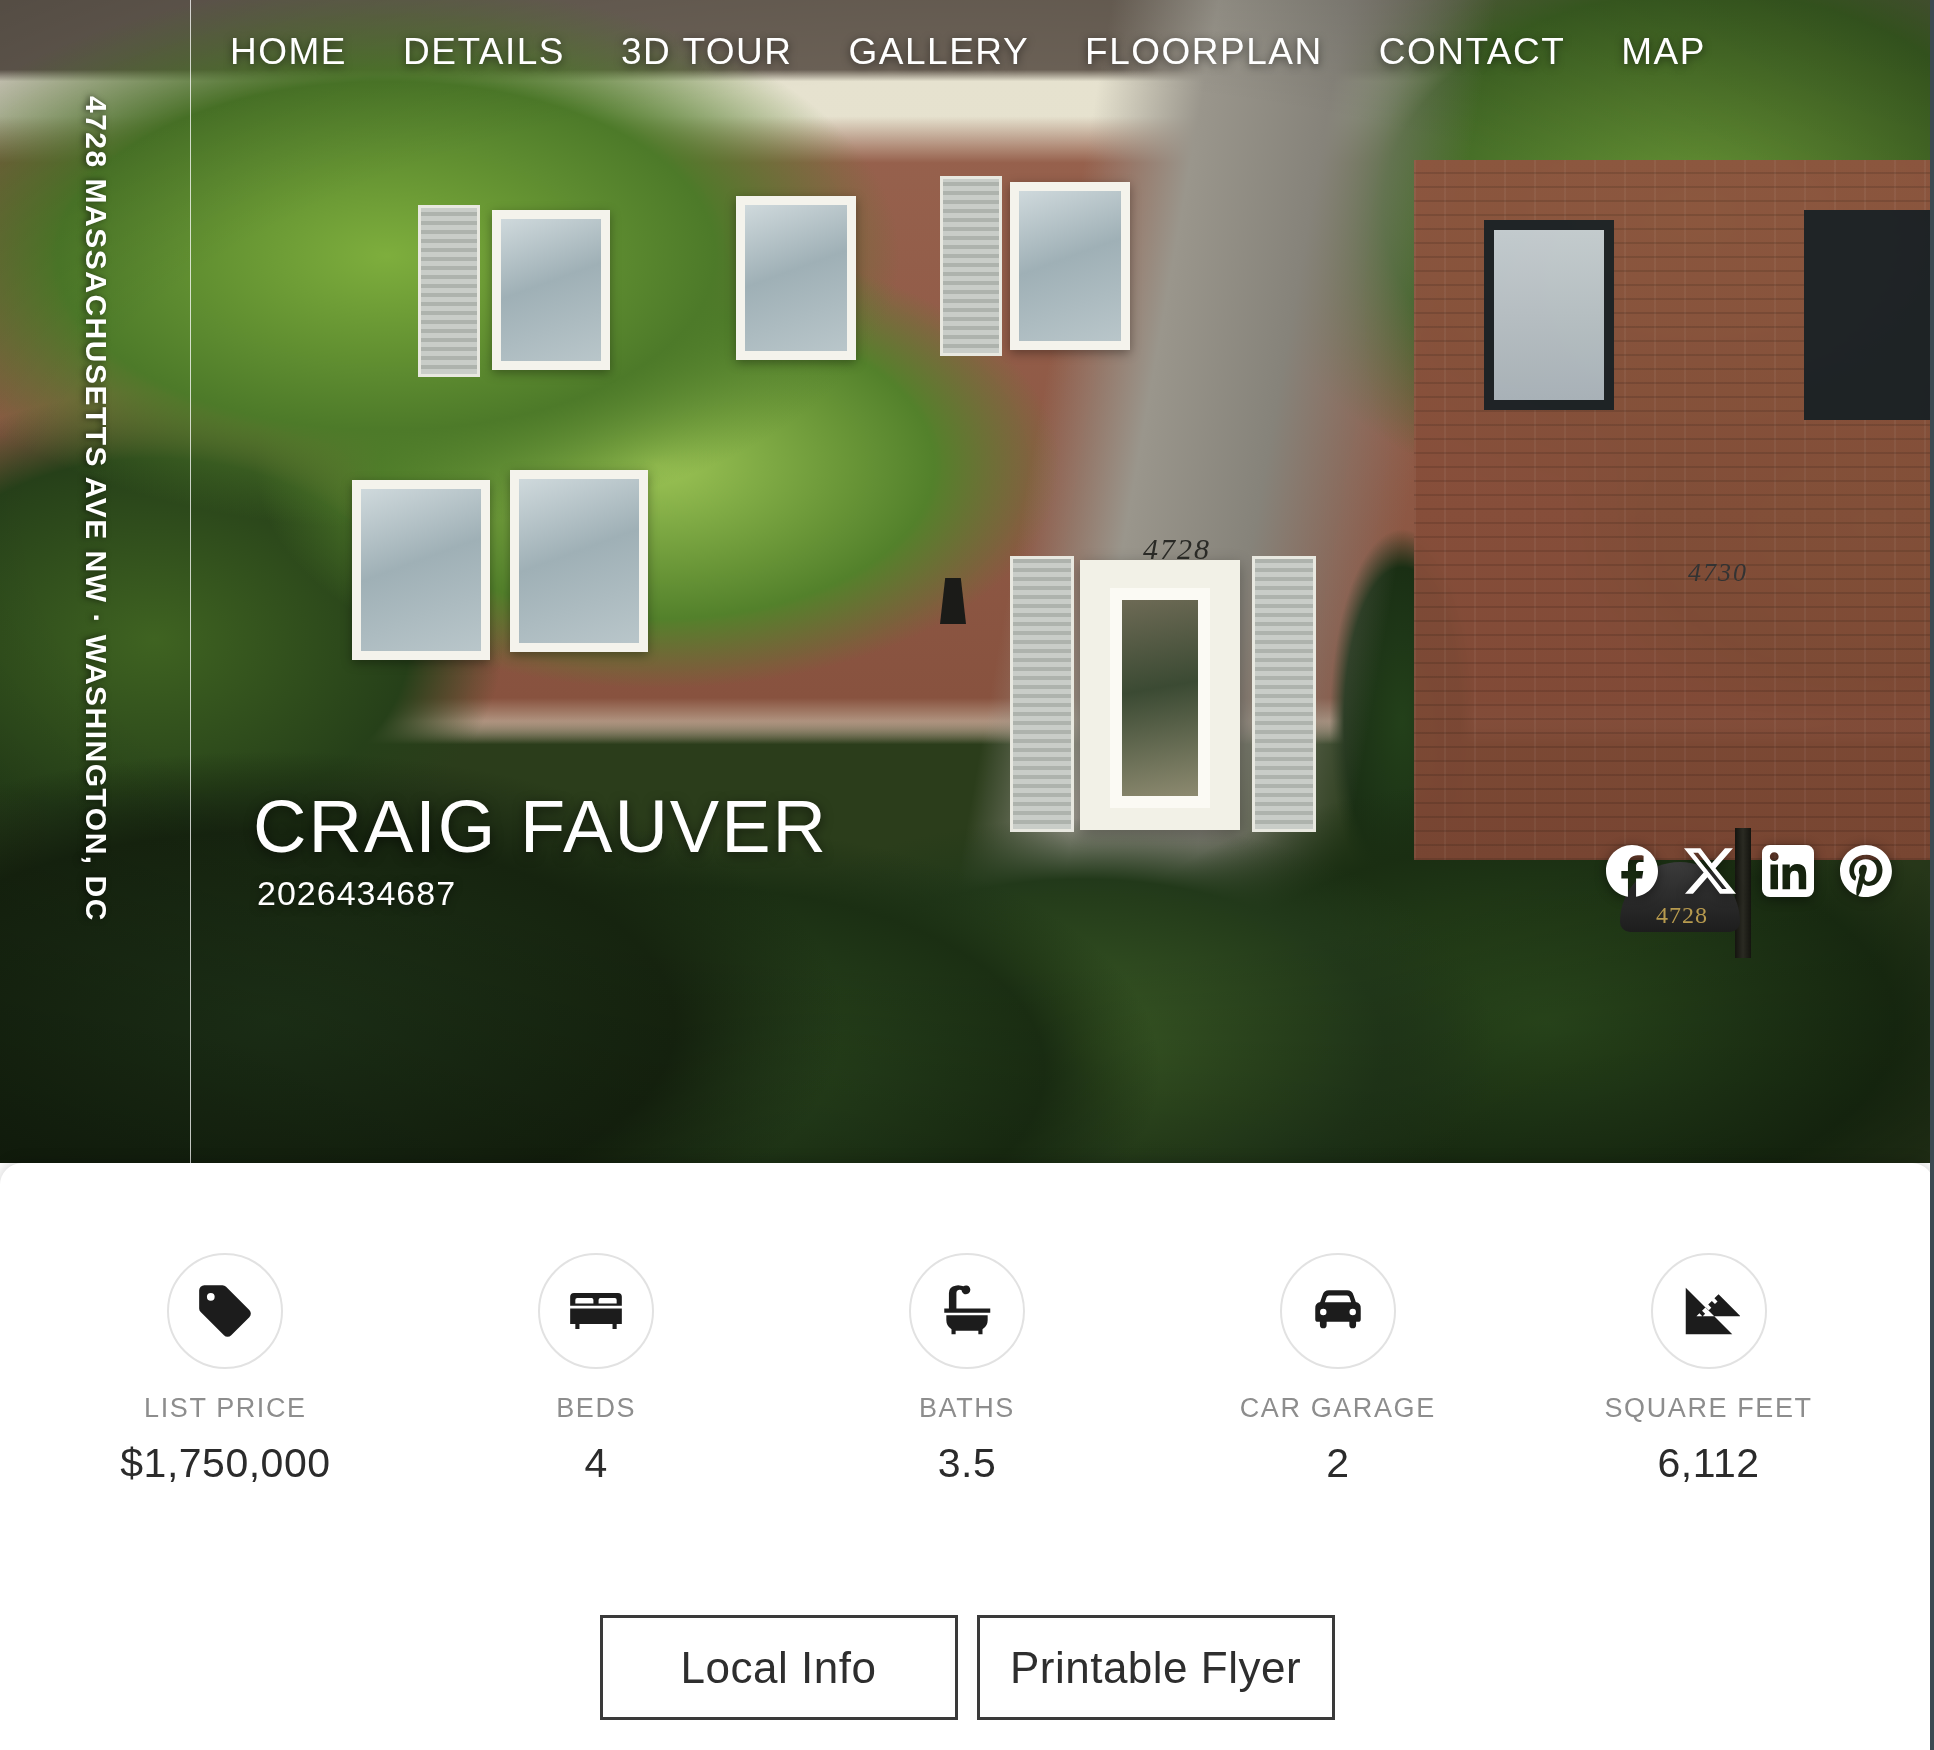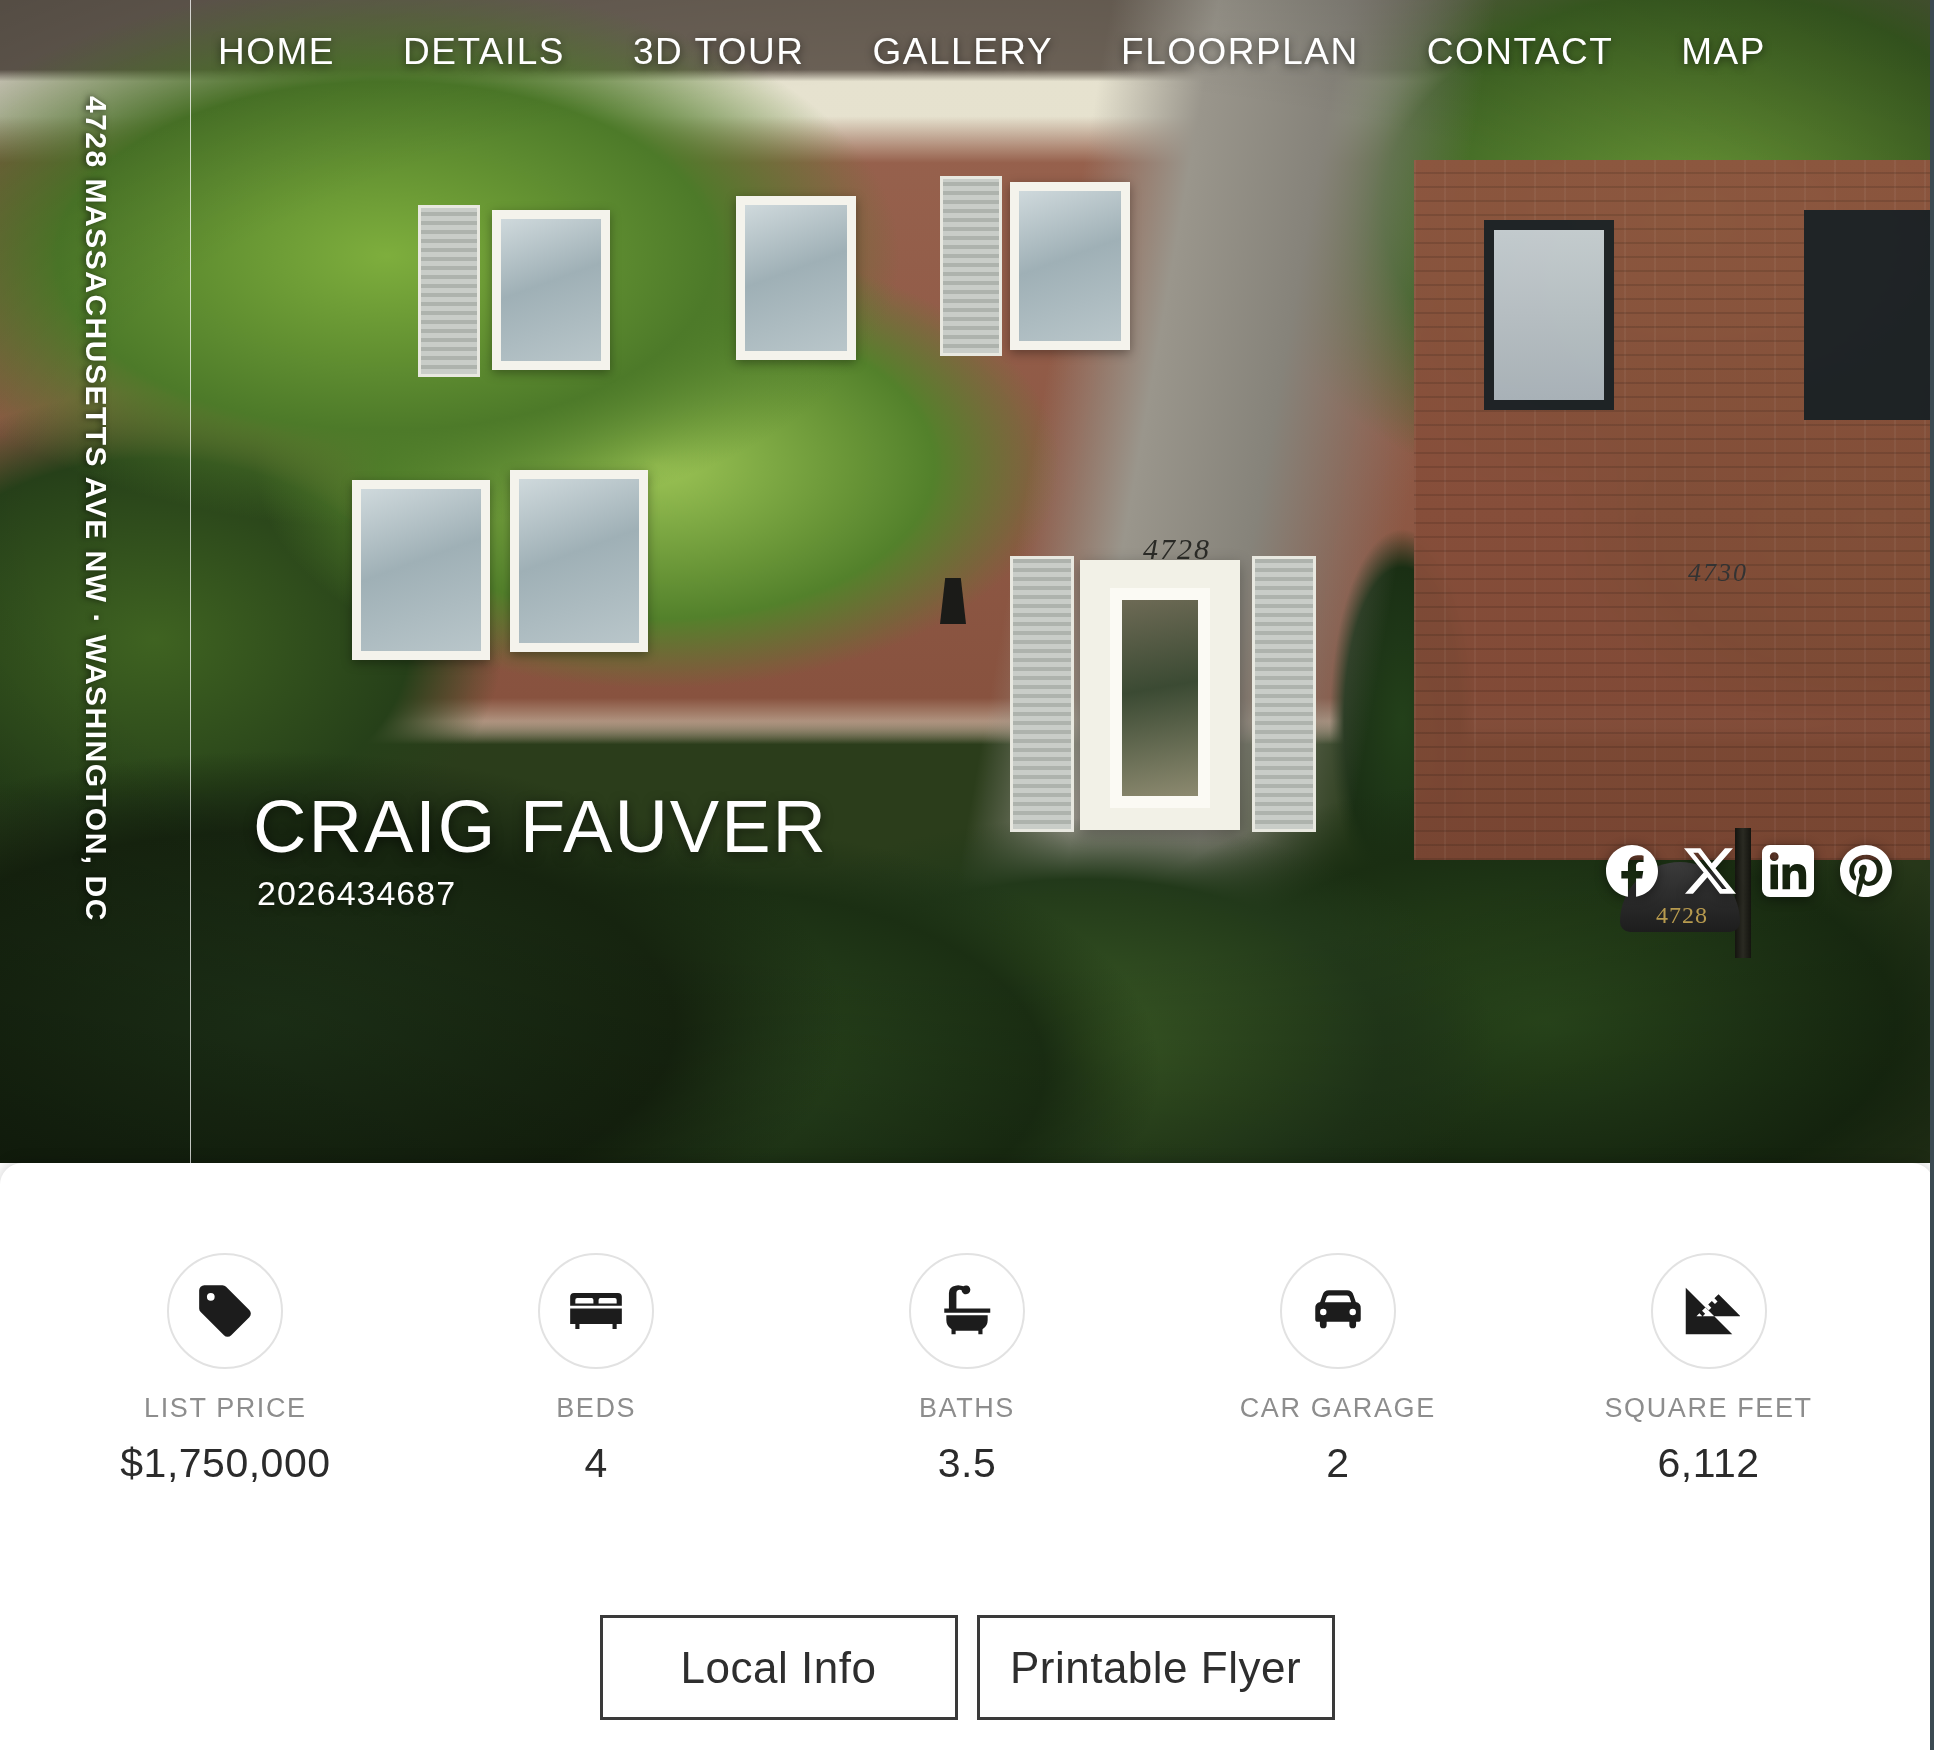--- a/index.html
+++ b/index.html
@@ -166,22 +166,22 @@
     transform: rotate(90deg);
   }
 
   
   #nav {
     position: absolute;
     top: 0; left: 190px; right: 0;
     height: 104px;
     display: flex;
     align-items: center;
-    gap: 12px;
-    padding-left: 0;
+    gap: 0;
+    padding-left: 12px;
   }
   #nav a {
     color: #ffffff;
     text-decoration: none;
     font-size: 37px;
     letter-spacing: 1.5px;
     font-weight: 300;
     text-shadow: 0 2px 8px rgba(0,0,0,.55);
     white-space: nowrap;
     padding: 0 28px;

